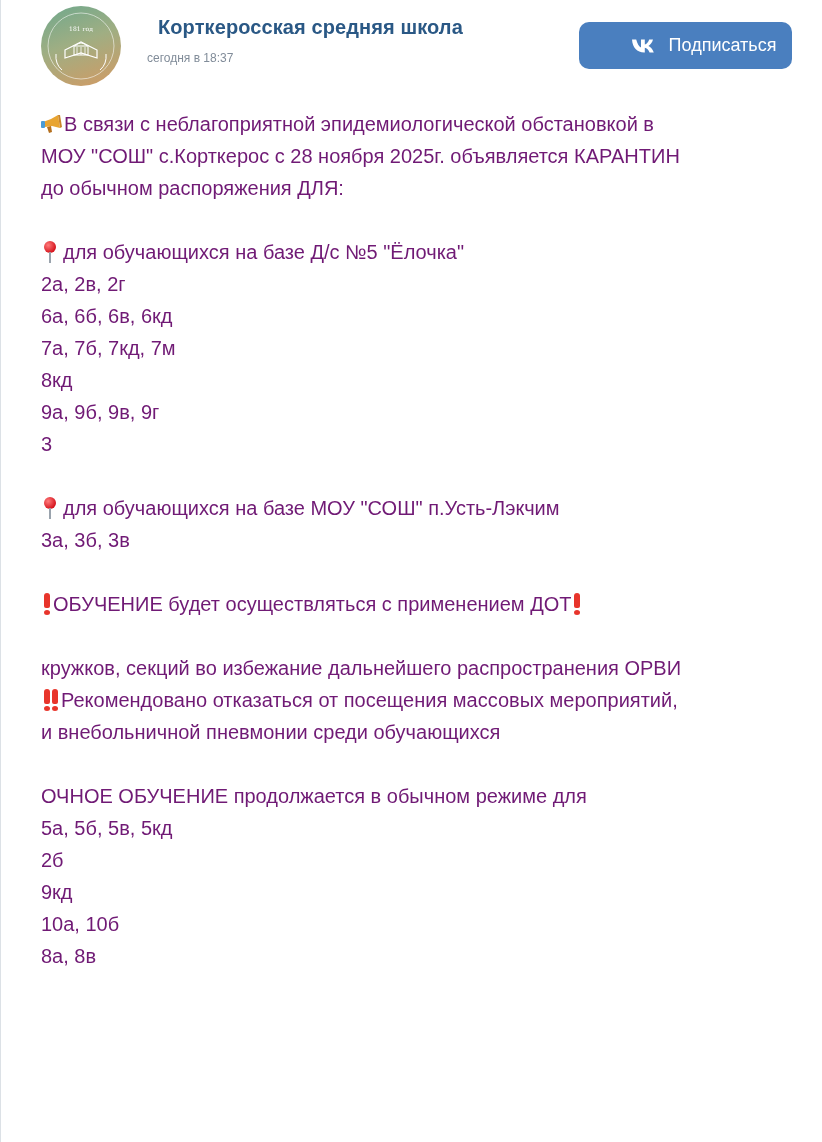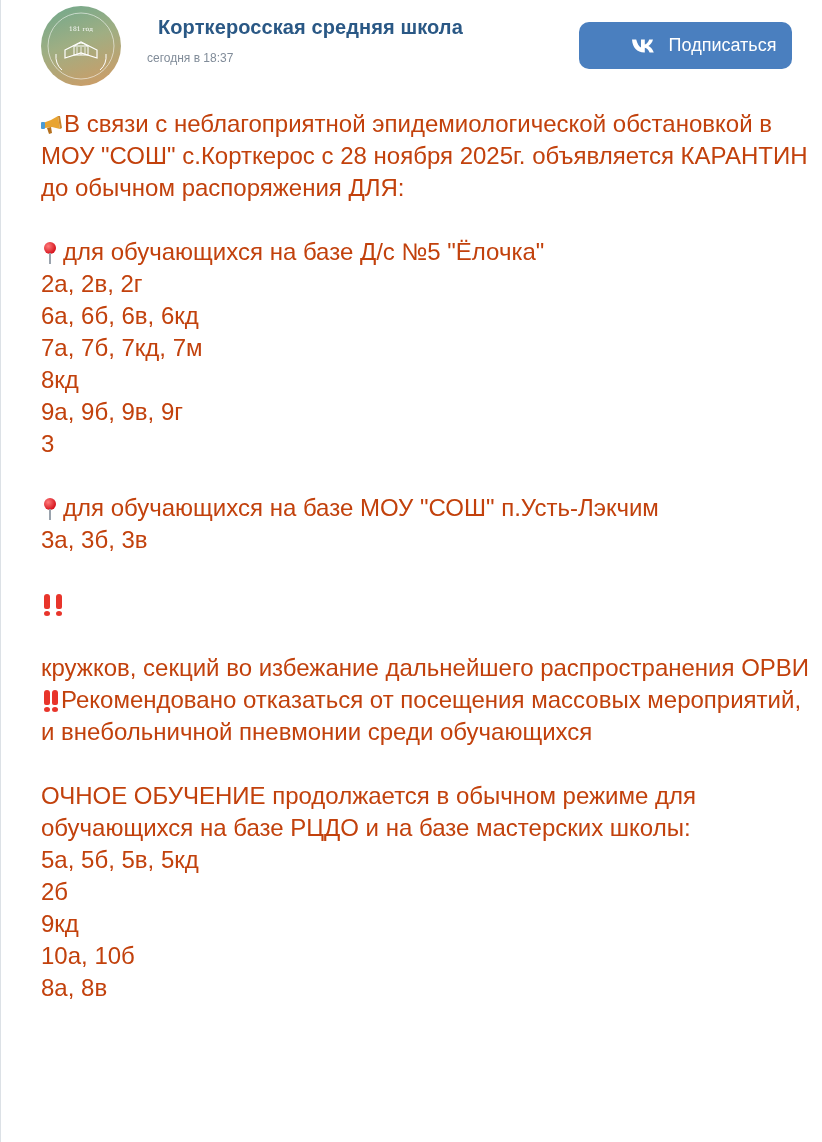--- a/index.html
+++ b/index.html
@@ -79,23 +79,23 @@
     .vk-icon {
       display: inline-block;
       width: 26px;
       height: 16px;
     }
     .post-text {
       position: absolute;
       left: 40px;
       top: 108px;
       width: 770px;
-      font-size: 24px;
+      font-size: 20px;
       line-height: 32px;
-      color: #c2410c;
+      color: #701a75;
     }
     .line {
       white-space: nowrap;
       height: 32px;
     }
     .blank { height: 32px; }
     .emoji {
       display: inline-block;
       vertical-align: -3px;
       margin-right: 1px;
@@ -225,32 +225,31 @@
     <div class="line">3</div>
     <div class="blank"></div>
 
     <div class="line">
       <span class="emoji-pin"></span><span>для обучающихся на базе МОУ "СОШ" п.Усть-Лэкчим</span>
     </div>
     <div class="line">3а, 3б, 3в</div>
     <div class="blank"></div>
 
     <div class="line">
-      <span class="emoji-excl"></span><span class="emoji-excl"></span>
+      <span class="emoji-excl"></span><span>ОБУЧЕНИЕ будет осуществляться с применением ДОТ</span><span class="emoji-excl"></span>
     </div>
     <div class="blank"></div>
 
     <div class="line">кружков, секций во избежание дальнейшего распространения ОРВИ</div>
     <div class="line">
       <span class="emoji-excl" style="margin-right:0"></span><span class="emoji-excl" style="margin-left:0"></span><span>Рекомендовано отказаться от посещения массовых мероприятий,</span>
     </div>
     <div class="line">и внебольничной пневмонии среди обучающихся</div>
     <div class="blank"></div>
 
     <div class="line">ОЧНОЕ ОБУЧЕНИЕ продолжается в обычном режиме для</div>
-    <div class="line">обучающихся на базе РЦДО и на базе мастерских школы:</div>
     <div class="line">5а, 5б, 5в, 5кд</div>
     <div class="line">2б</div>
     <div class="line">9кд</div>
     <div class="line">10а, 10б</div>
     <div class="line">8а, 8в</div>
   </div>
 </div>
 
 </body></html>

